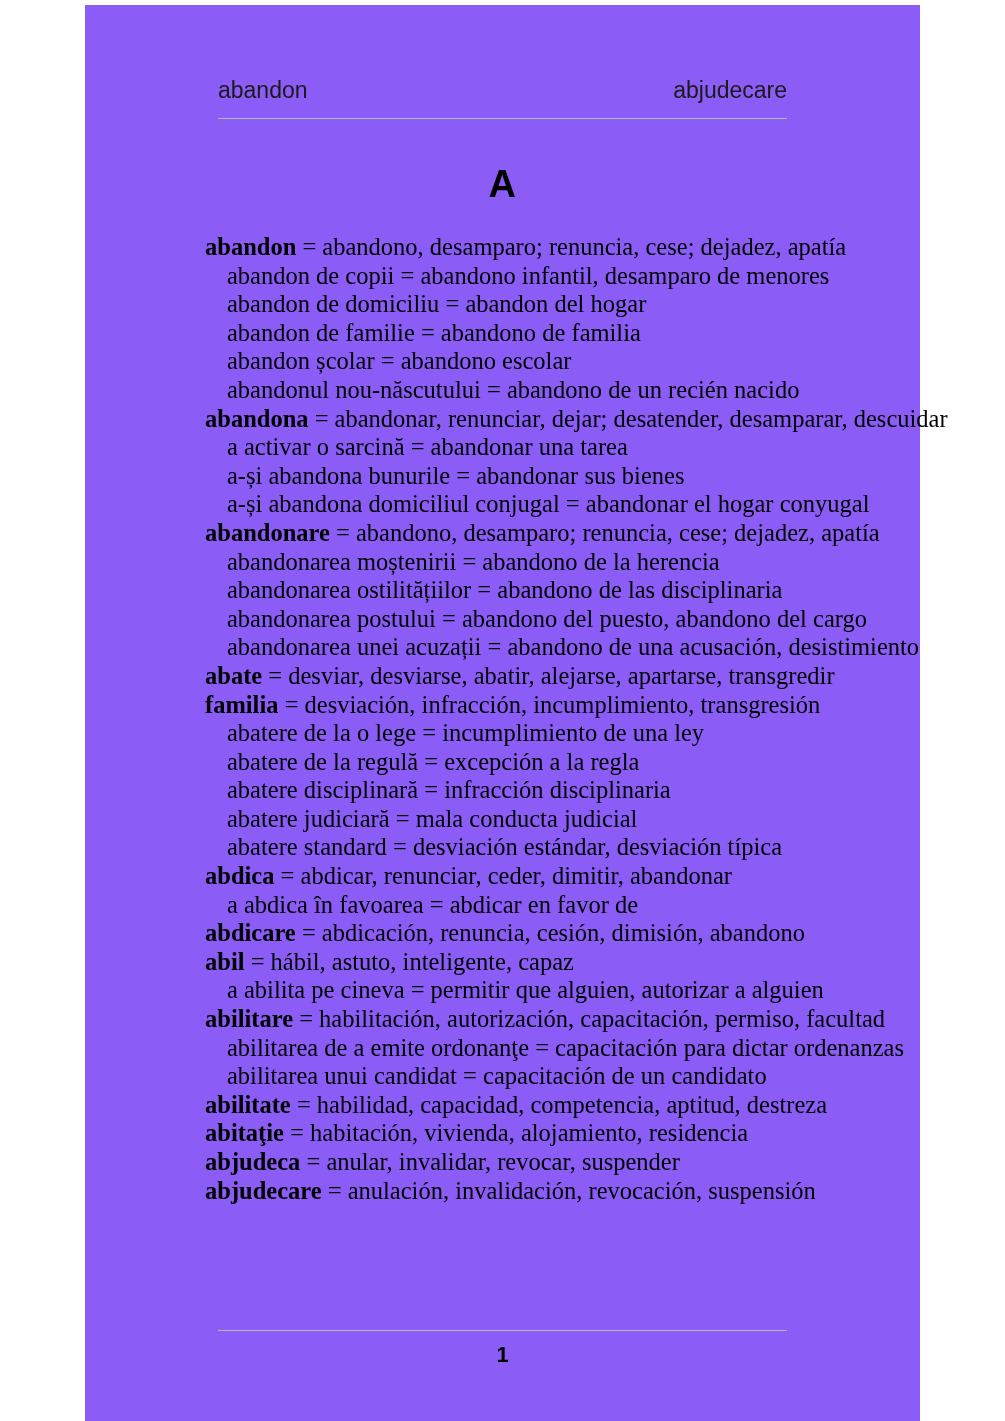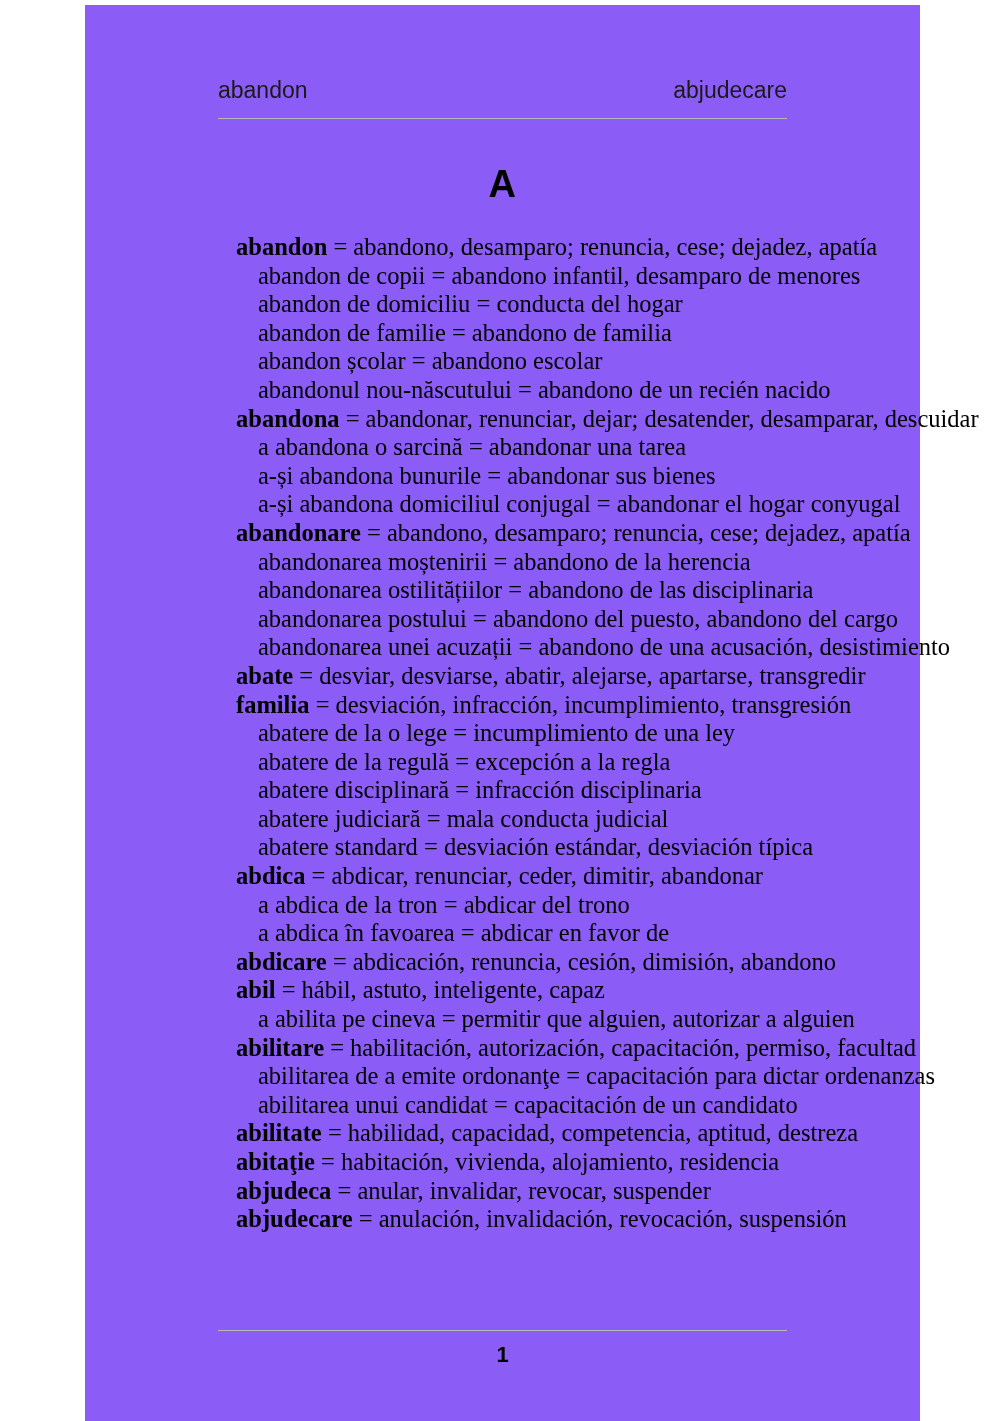--- a/index.html
+++ b/index.html
@@ -43,21 +43,21 @@
     right: 0;
     top: 158px;
     text-align: center;
     font-family: "Liberation Sans", sans-serif;
     font-weight: bold;
     font-size: 38px;
     letter-spacing: 0.5px;
   }
   .entries {
     position: absolute;
-    left: 151px;
+    left: 120px;
     right: 60px;
     top: 228px;
   }
   .entry-line {
     font-size: 24.5px;
     line-height: 28.6px;
     white-space: nowrap;
   }
   .entry-line.sub {
     padding-left: 22px;
@@ -103,42 +103,41 @@
     <span>abandon</span>
     <span>abjudecare</span>
   </div>
   <div class="head-rule"></div>
 
   <div class="letter-title">A</div>
 
   <div class="entries" id="entries">
       <div class="entry-line"><span class="headword">abandon</span><span class="eq"> = </span><span class="gloss">abandono, desamparo; renuncia, cese; dejadez, apatía</span></div>
       <div class="entry-line sub"><span class="subword">abandon de copii</span><span class="eq"> = </span><span class="gloss">abandono infantil, desamparo de menores</span></div>
-      <div class="entry-line sub"><span class="subword">abandon de domiciliu</span><span class="eq"> = </span><span class="gloss">conducta del hogar</span></div>
+      <div class="entry-line sub"><span class="subword">abandon de domiciliu</span><span class="eq"> = </span><span class="gloss">abandon del hogar</span></div>
       <div class="entry-line sub"><span class="subword">abandon de familie</span><span class="eq"> = </span><span class="gloss">abandono de familia</span></div>
       <div class="entry-line sub"><span class="subword">abandon școlar</span><span class="eq"> = </span><span class="gloss">abandono escolar</span></div>
       <div class="entry-line sub"><span class="subword">abandonul nou-născutului</span><span class="eq"> = </span><span class="gloss">abandono de un recién nacido</span></div>
       <div class="entry-line"><span class="headword">abandona</span><span class="eq"> = </span><span class="gloss">abandonar, renunciar, dejar; desatender, desamparar, descuidar</span></div>
-      <div class="entry-line sub"><span class="subword">a abandona o sarcină</span><span class="eq"> = </span><span class="gloss">abandonar una tarea</span></div>
+      <div class="entry-line sub"><span class="subword">a activar o sarcină</span><span class="eq"> = </span><span class="gloss">abandonar una tarea</span></div>
       <div class="entry-line sub"><span class="subword">a-și abandona bunurile</span><span class="eq"> = </span><span class="gloss">abandonar sus bienes</span></div>
       <div class="entry-line sub"><span class="subword">a-și abandona domiciliul conjugal</span><span class="eq"> = </span><span class="gloss">abandonar el hogar conyugal</span></div>
       <div class="entry-line"><span class="headword">abandonare</span><span class="eq"> = </span><span class="gloss">abandono, desamparo; renuncia, cese; dejadez, apatía</span></div>
       <div class="entry-line sub"><span class="subword">abandonarea moștenirii </span><span class="eq"> = </span><span class="gloss">abandono de la herencia</span></div>
       <div class="entry-line sub"><span class="subword">abandonarea ostilitățiilor</span><span class="eq"> = </span><span class="gloss">abandono de las disciplinaria</span></div>
       <div class="entry-line sub"><span class="subword">abandonarea postului</span><span class="eq"> = </span><span class="gloss">abandono del puesto, abandono del cargo</span></div>
       <div class="entry-line sub"><span class="subword">abandonarea unei acuzații</span><span class="eq"> = </span><span class="gloss">abandono de una acusación, desistimiento</span></div>
       <div class="entry-line"><span class="headword">abate</span><span class="eq"> = </span><span class="gloss">desviar, desviarse, abatir, alejarse, apartarse, transgredir</span></div>
       <div class="entry-line"><span class="headword">familia</span><span class="eq"> = </span><span class="gloss">desviación, infracción, incumplimiento, transgresión</span></div>
       <div class="entry-line sub"><span class="subword">abatere de la o lege</span><span class="eq"> = </span><span class="gloss">incumplimiento de una ley</span></div>
       <div class="entry-line sub"><span class="subword">abatere de la regulă</span><span class="eq"> = </span><span class="gloss">excepción a la regla</span></div>
       <div class="entry-line sub"><span class="subword">abatere disciplinară</span><span class="eq"> = </span><span class="gloss">infracción disciplinaria</span></div>
       <div class="entry-line sub"><span class="subword">abatere judiciară</span><span class="eq"> = </span><span class="gloss">mala conducta judicial</span></div>
       <div class="entry-line sub"><span class="subword">abatere standard</span><span class="eq"> = </span><span class="gloss">desviación estándar, desviación típica</span></div>
       <div class="entry-line"><span class="headword">abdica</span><span class="eq"> = </span><span class="gloss">abdicar, renunciar, ceder, dimitir, abandonar</span></div>
-      <div class="entry-line sub"><span class="subword">a abdica de la tron</span><span class="eq"> = </span><span class="gloss">abdicar del trono</span></div>
       <div class="entry-line sub"><span class="subword">a abdica în favoarea</span><span class="eq"> = </span><span class="gloss">abdicar en favor de</span></div>
       <div class="entry-line"><span class="headword">abdicare</span><span class="eq"> = </span><span class="gloss">abdicación, renuncia, cesión, dimisión, abandono</span></div>
       <div class="entry-line"><span class="headword">abil</span><span class="eq"> = </span><span class="gloss">hábil, astuto, inteligente, capaz</span></div>
       <div class="entry-line sub"><span class="subword">a abilita pe cineva </span><span class="eq"> = </span><span class="gloss">permitir que alguien, autorizar a alguien</span></div>
       <div class="entry-line"><span class="headword">abilitare</span><span class="eq"> = </span><span class="gloss">habilitación, autorización, capacitación, permiso, facultad</span></div>
       <div class="entry-line sub"><span class="subword">abilitarea de a emite ordonanţe</span><span class="eq"> = </span><span class="gloss">capacitación para dictar ordenanzas</span></div>
       <div class="entry-line sub"><span class="subword">abilitarea unui candidat</span><span class="eq"> = </span><span class="gloss">capacitación de un candidato</span></div>
       <div class="entry-line"><span class="headword">abilitate</span><span class="eq"> = </span><span class="gloss">habilidad, capacidad, competencia, aptitud, destreza</span></div>
       <div class="entry-line"><span class="headword">abitaţie</span><span class="eq"> = </span><span class="gloss">habitación, vivienda, alojamiento, residencia</span></div>
       <div class="entry-line"><span class="headword">abjudeca</span><span class="eq"> = </span><span class="gloss">anular, invalidar, revocar, suspender</span></div>

